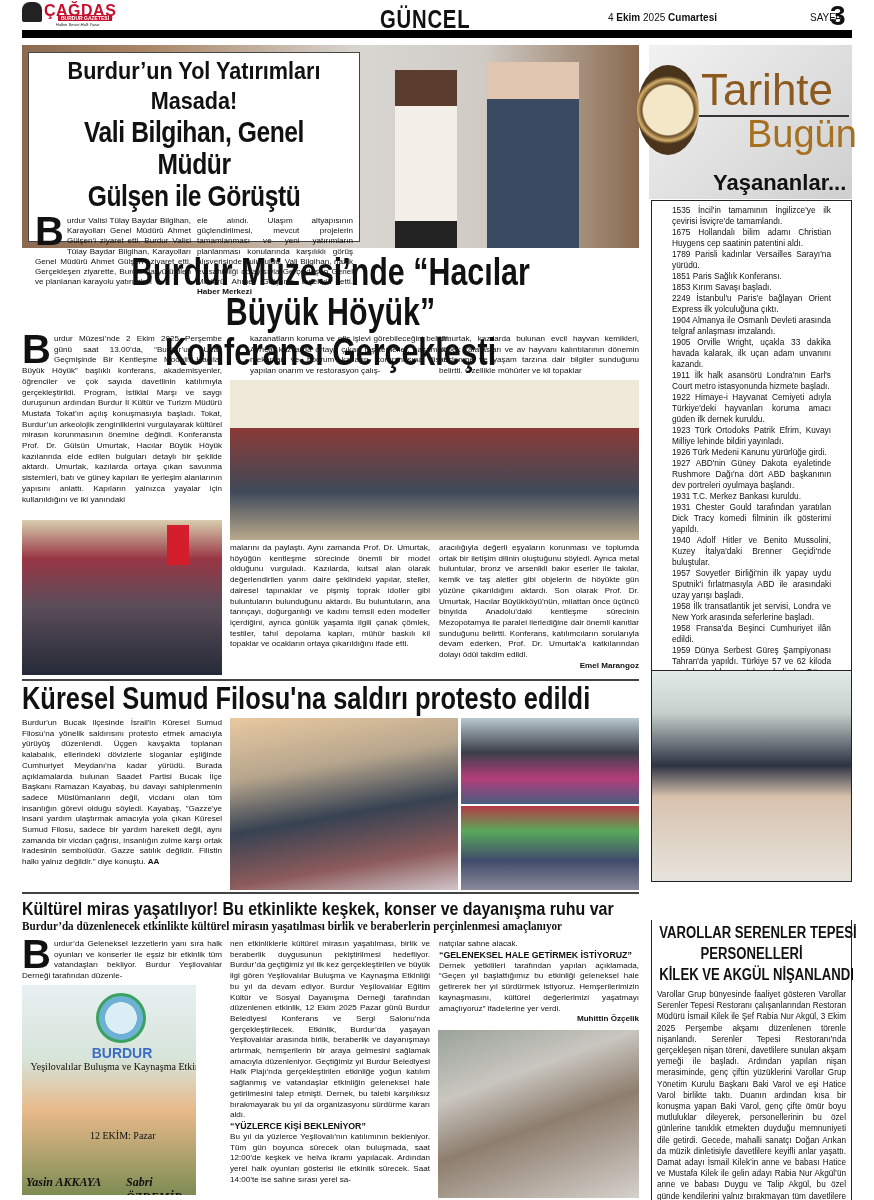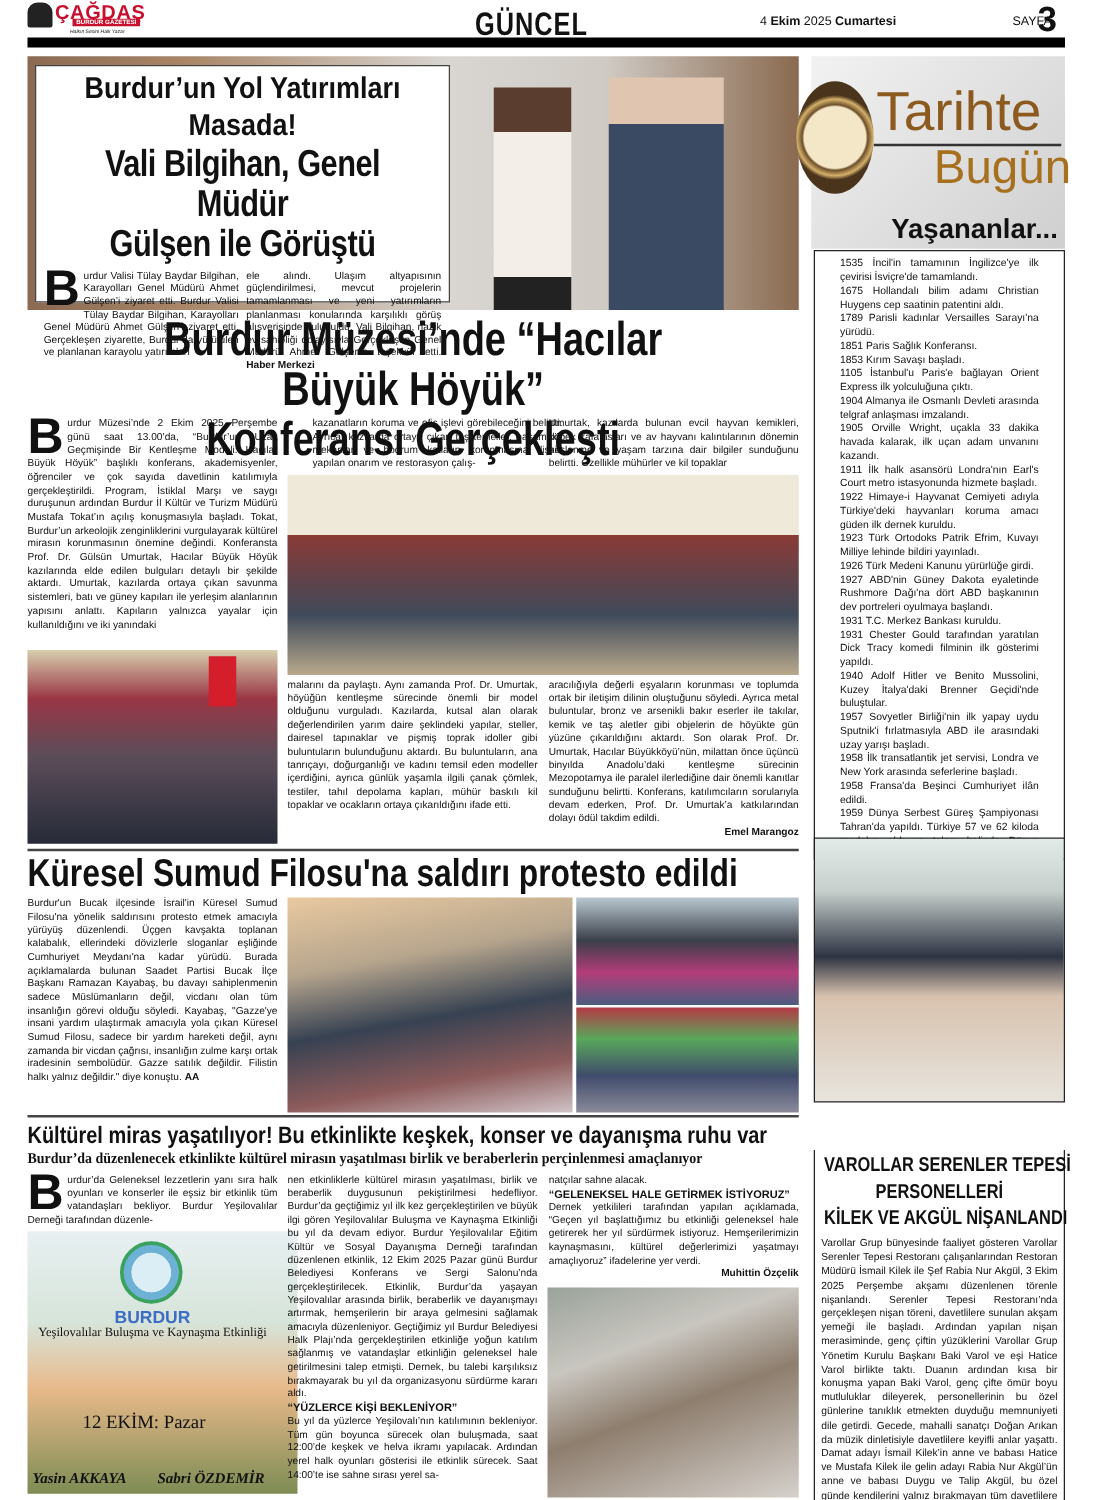--- a/index.html
+++ b/index.html
@@ -43,25 +43,25 @@
 .h3{left:22px;top:682px;font-size:31px;font-weight:bold;line-height:34px;transform:scaleX(.82);transform-origin:left top;white-space:nowrap}
 .p3a{left:230px;top:718px;width:228px;height:172px;background:linear-gradient(170deg,#e9c9a0 0,#b6a58d 30%,#374252 55%,#8d5b5b 80%,#d0c4c8 100%)}
 .p3b{left:461px;top:718px;width:178px;height:86px;background:linear-gradient(180deg,#b9c8cf 0,#3b3f4a 40%,#b33d7a 70%,#4b5d80 100%)}
 .p3c{left:461px;top:806px;width:178px;height:84px;background:linear-gradient(180deg,#b53a45 0,#58a85b 30%,#404b6b 65%,#8a8a9a 100%)}
 .engphoto{left:651px;top:670px;width:201px;height:212px;border:1.5px solid #222;background:linear-gradient(180deg,#e3ebe8 0,#c6cfcb 20%,#2d3342 45%,#d8c2ae 60%,#e7e4dd 100%)}
 .engbox{left:651px;top:920px;width:201px;height:318px;border:1.5px solid #222;border-top:none;padding:2px 5px}
 .engh{font-size:16px;font-weight:bold;text-align:center;line-height:21px;transform:scaleX(.82);white-space:nowrap;margin-left:-18px;margin-right:-18px}
 .engt{font-size:8.2px;line-height:11.2px;text-align:justify;margin-top:4px}
 .h4{left:22px;top:898px;font-size:19px;font-weight:bold;transform:scaleX(.84);transform-origin:left top;white-space:nowrap}
 .h4sub{left:22px;top:919px;font-family:"Liberation Serif",serif;font-weight:bold;font-size:12px;white-space:nowrap;transform:scaleX(.93);transform-origin:left top}
-.poster{left:22px;top:985px;width:216px;height:210px;background:linear-gradient(180deg,#e8f0f2 0,#d6e4d9 35%,#e8b98a 60%,#7d8c54 100%);overflow:hidden}
+.poster{left:22px;top:985px;width:174px;height:210px;background:linear-gradient(180deg,#e8f0f2 0,#d6e4d9 35%,#e8b98a 60%,#7d8c54 100%);overflow:hidden}
 .emblem{position:absolute;left:74px;top:8px;width:50px;height:50px;border-radius:50%;border:3px solid #3aa15e;background:radial-gradient(circle,#dbeef5 50%,#6db2d4 52%)}
 .pburdur{position:absolute;left:0;width:200px;top:60px;text-align:center;font-weight:bold;color:#3d6cc4;font-size:14px}
 .psub{position:absolute;left:0;width:200px;top:76px;text-align:center;font-family:"Liberation Serif",serif;font-size:10px;color:#111}
-.pdate{position:absolute;left:44px;top:145px;font-family:"Liberation Serif",serif;font-size:15px;color:#111}
+.pdate{position:absolute;left:68px;top:145px;font-family:"Liberation Serif",serif;font-size:10px;color:#111}
 .pn1{position:absolute;left:4px;top:190px;font-family:"Liberation Serif",serif;font-style:italic;font-weight:bold;font-size:12px;color:#111}
 .pn2{position:absolute;left:104px;top:190px;font-family:"Liberation Serif",serif;font-style:italic;font-weight:bold;font-size:12px;color:#111}
 .crowd{left:438px;top:1030px;width:201px;height:168px;background:linear-gradient(160deg,#9aa39a 0,#c9c6c0 30%,#8e7e6e 55%,#d6d1cc 100%)}
 .sub{font-weight:bold;font-size:8.8px;line-height:11px}
 .sig{font-weight:bold;text-align:right}
 </style>
 </head>
 <body>
 
 <div class="abs hdr">
@@ -102,21 +102,21 @@
   <div class="tline"></div>
   <div class="t2">Bugün</div>
   <div class="t3">Yaşananlar...</div>
 </div>
 <div class="abs histbox">
   <div>1535 İncil'in tamamının İngilizce'ye ilk çevirisi İsviçre'de tamamlandı.</div>
   <div>1675 Hollandalı bilim adamı Christian Huygens cep saatinin patentini aldı.</div>
   <div>1789 Parisli kadınlar Versailles Sarayı'na yürüdü.</div>
   <div>1851 Paris Sağlık Konferansı.</div>
   <div>1853 Kırım Savaşı başladı.</div>
-  <div>1105 İstanbul'u Paris'e bağlayan Orient Express ilk yolculuğuna çıktı.</div>
+  <div>2249 İstanbul'u Paris'e bağlayan Orient Express ilk yolculuğuna çıktı.</div>
   <div>1904 Almanya ile Osmanlı Devleti arasında telgraf anlaşması imzalandı.</div>
   <div>1905 Orville Wright, uçakla 33 dakika havada kalarak, ilk uçan adam unvanını kazandı.</div>
   <div>1911 İlk halk asansörü Londra'nın Earl's Court metro istasyonunda hizmete başladı.</div>
   <div>1922 Himaye-i Hayvanat Cemiyeti adıyla Türkiye'deki hayvanları koruma amacı güden ilk dernek kuruldu.</div>
   <div>1923 Türk Ortodoks Patrik Efrim, Kuvayı Milliye lehinde bildiri yayınladı.</div>
   <div>1926 Türk Medeni Kanunu yürürlüğe girdi.</div>
   <div>1927 ABD'nin Güney Dakota eyaletinde Rushmore Dağı'na dört ABD başkanının dev portreleri oyulmaya başlandı.</div>
   <div>1931 T.C. Merkez Bankası kuruldu.</div>
   <div>1931 Chester Gould tarafından yaratılan Dick Tracy komedi filminin ilk gösterimi yapıldı.</div>
   <div>1940 Adolf Hitler ve Benito Mussolini, Kuzey İtalya'daki Brenner Geçidi'nde buluştular.</div>

